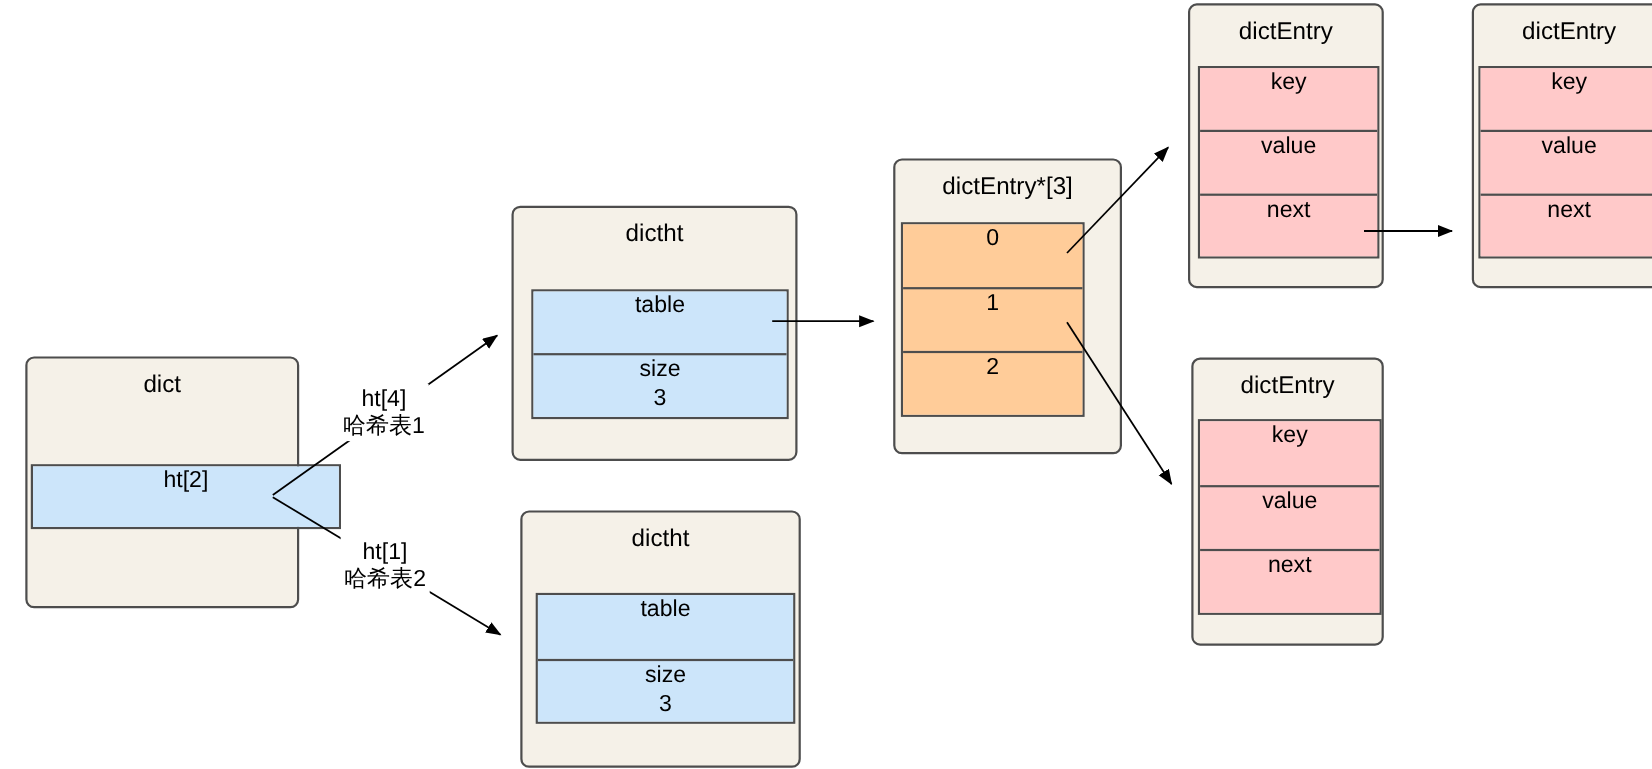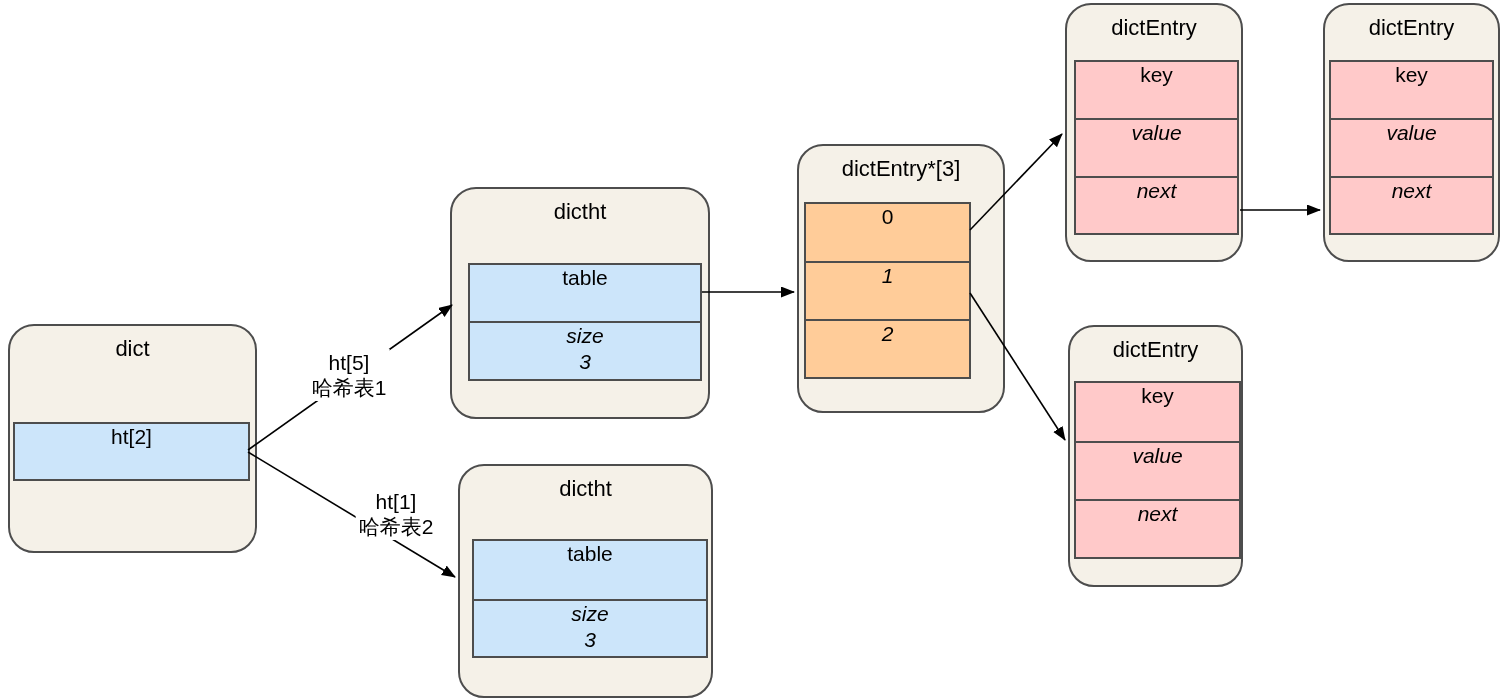--- a/index.html
+++ b/index.html
@@ -17,23 +17,24 @@
     width:1502px;height:699px;
     background:#ffffff;
     font-family:"Liberation Sans","DejaVu Sans",sans-serif;
     color:var(--text);
     overflow:hidden;
   }
   .node{
     position:absolute;
     background:var(--container-fill);
     border:2px solid var(--stroke);
-    border-radius:26px;
+    border-radius:8px;
     box-sizing:border-box;
     z-index:1;
+    margin-left:15px;
   }
   .node-title{
     position:absolute;
     left:0;right:0;top:10px;
     text-align:center;
     font-size:22px;
     line-height:26px;
     white-space:nowrap;
   }
   .cellblock{
@@ -44,21 +45,21 @@
   .row{
     box-sizing:border-box;
     display:flex;
     flex-direction:column;
     align-items:center;
     justify-content:flex-start;
     font-size:21px;
     line-height:26px;
     text-align:center;
   }
-  .row + .row{border-top:2px solid var(--stroke);font-style:italic;}
+  .row + .row{border-top:2px solid var(--stroke);}
   .blue .row{background:var(--blue);}
   .orange .row{background:var(--orange);}
   .pink .row{background:var(--pink);}
   .overlay{
     position:absolute;left:0;top:0;
     z-index:2;
     pointer-events:none;
   }
   .edge-label{
     position:absolute;
@@ -72,21 +73,21 @@
     white-space:nowrap;
   }
 </style>
 </head>
 <body>
 
 <div class="canvas">
 
   <div class="node" style="left:8px;top:324px;width:249px;height:229px;text-decoration:underline;">
     <div class="node-title">dict</div>
-    <div class="cellblock blue" style="left:3px;top:96px;width:237px;">
+    <div class="cellblock blue" style="left:3px;top:96px;width:282px;">
       <div class="row" style="height:55px;">
         <div>ht[2]</div>
       </div>
     </div>
   </div>
 
   <div class="node" style="left:450px;top:187px;width:260px;height:232px;">
     <div class="node-title">dictht</div>
     <div class="cellblock blue" style="left:16px;top:74px;width:234px;">
       <div class="row" style="height:56px;">
@@ -180,21 +181,21 @@
     </defs>
     <line x1="248" y1="450" x2="452" y2="305" stroke="#000" stroke-width="1.6" marker-end="url(#arrow)"></line>
     <line x1="248" y1="452" x2="455" y2="577" stroke="#000" stroke-width="1.6" marker-end="url(#arrow)"></line>
     <line x1="702" y1="292" x2="794" y2="292" stroke="#000" stroke-width="1.6" marker-end="url(#arrow)"></line>
     <line x1="970" y1="230" x2="1062" y2="134" stroke="#000" stroke-width="1.6" marker-end="url(#arrow)"></line>
     <line x1="970" y1="293" x2="1065" y2="440" stroke="#000" stroke-width="1.6" marker-end="url(#arrow)"></line>
     <line x1="1240" y1="210" x2="1320" y2="210" stroke="#000" stroke-width="1.6" marker-end="url(#arrow)"></line>
   </svg>
 
   <div class="edge-label" style="left:349px;top:375px;">
-    <div>ht[5]</div>
+    <div>ht[4]</div>
     <div>哈希表1</div>
   </div>
-  <div class="edge-label" style="left:350px;top:514px;margin-left:46px;">
+  <div class="edge-label" style="left:350px;top:514px;">
     <div>ht[1]</div>
     <div>哈希表2</div>
   </div>
 
 </div>
 
 </body></html>

